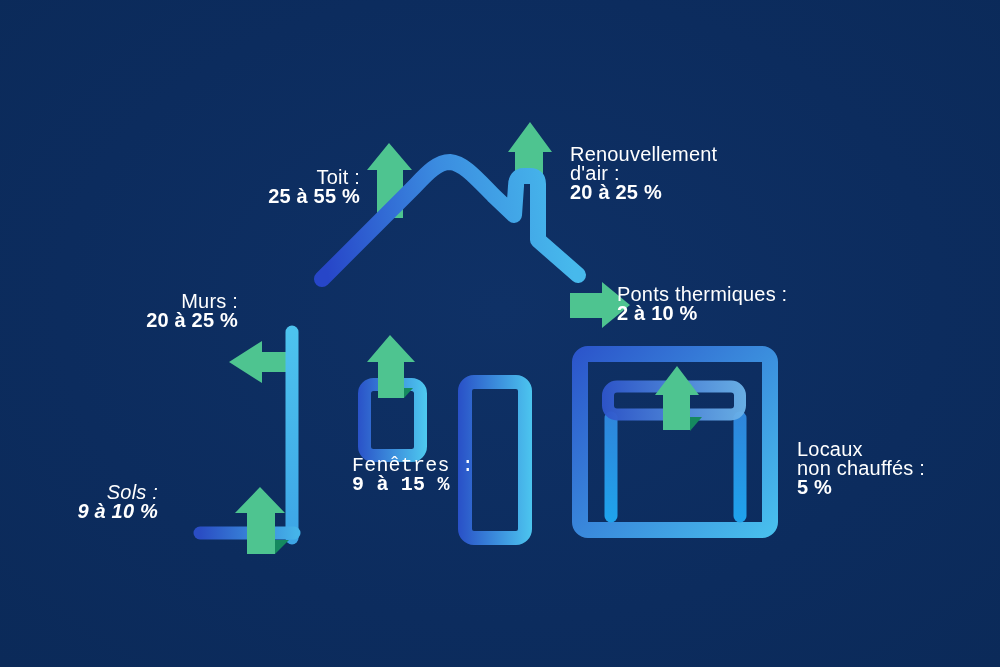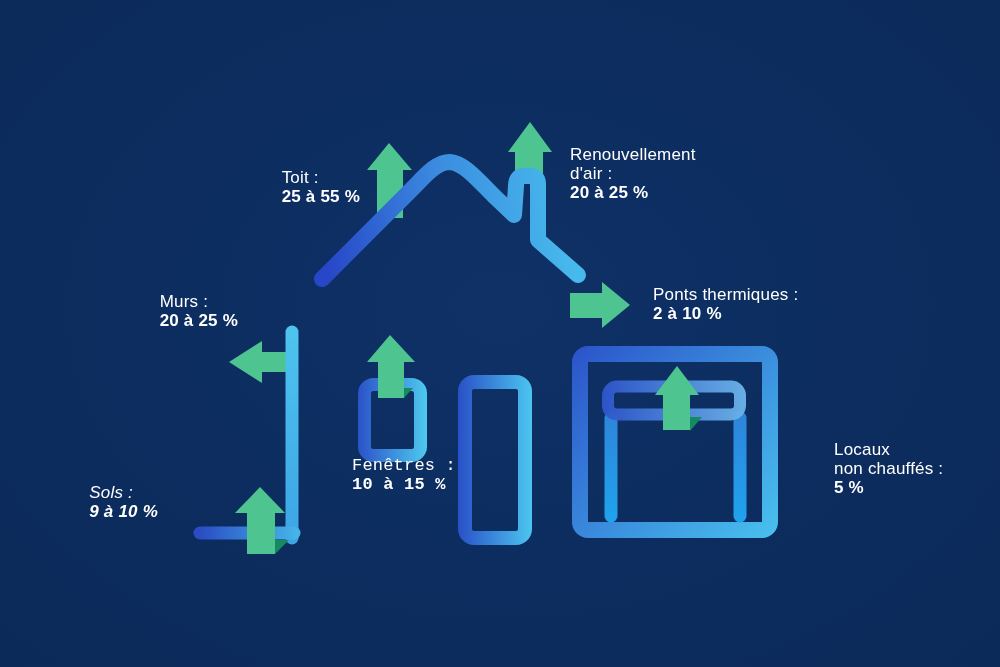--- a/index.html
+++ b/index.html
@@ -2,22 +2,22 @@
 <html><head>
 <meta charset="utf-8">
 <style>
   html,body{margin:0;padding:0;background:#0b2a5a;}
   .stage{
     position:relative;width:1000px;height:667px;overflow:hidden;
     background:radial-gradient(ellipse at 50% 46%, #0f3166 0%, #0c2c5e 62%, #0b2a59 100%);
     font-family:"Liberation Sans",sans-serif;
   }
   .stage svg{position:absolute;left:0;top:0;}
-  .ann{position:absolute;color:#ffffff;font-size:17px;line-height:19px;letter-spacing:.2px;white-space:nowrap;}
-  .ann.r{}
+  .ann{position:absolute;color:#ffffff;font-size:20px;line-height:19px;letter-spacing:.2px;white-space:nowrap;}
+  .ann.r{text-align:right;}
   .ann .val{font-weight:bold;}
 </style>
 </head>
 <body>
 
 <div class="stage">
 
   <svg width="1000" height="667" viewBox="0 0 1000 667">
     <defs>
       <linearGradient id="gRoof" gradientUnits="userSpaceOnUse" x1="322" y1="230" x2="565" y2="200">
@@ -88,39 +88,39 @@
     <div class="lab">Toit :</div>
     <div class="val">25 à 55 %</div>
   </div>
 
   <div class="ann" style="left:570px;top:145px;">
     <div class="lab">Renouvellement</div>
     <div class="lab">d'air :</div>
     <div class="val">20 à 25 %</div>
   </div>
 
-  <div class="ann" style="left:653px;top:285px;">
+  <div class="ann" style="left:617px;top:285px;">
     <div class="lab">Ponts thermiques :</div>
     <div class="val">2 à 10 %</div>
   </div>
 
   <div class="ann r" style="right:762px;top:292px;">
     <div class="lab">Murs :</div>
     <div class="val">20 à 25 %</div>
   </div>
 
   <div class="ann" style="left:352px;top:456px;font-family:Liberation Mono, monospace;">
     <div class="lab">Fenêtres :</div>
-    <div class="val">10 à 15 %</div>
+    <div class="val">9 à 15 %</div>
   </div>
 
   <div class="ann r" style="right:842px;top:483px;font-style:italic;">
     <div class="lab">Sols :</div>
     <div class="val">9 à 10 %</div>
   </div>
 
-  <div class="ann" style="left:797px;top:440px;margin-left:37px;">
+  <div class="ann" style="left:797px;top:440px;">
     <div class="lab">Locaux</div>
     <div class="lab">non chauffés :</div>
     <div class="val">5 %</div>
   </div>
 
 </div>
 
 </body></html>

